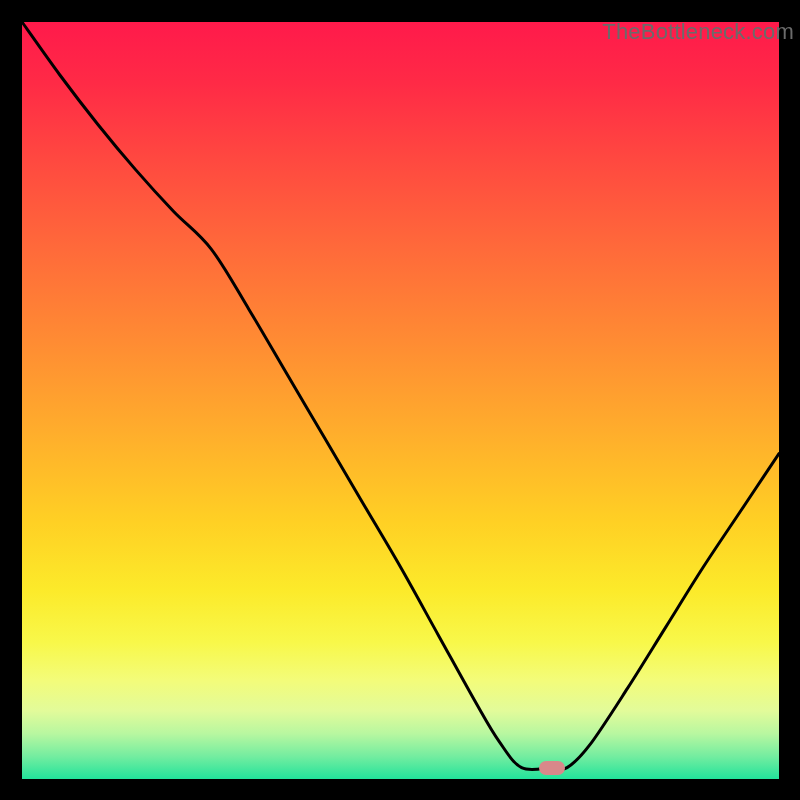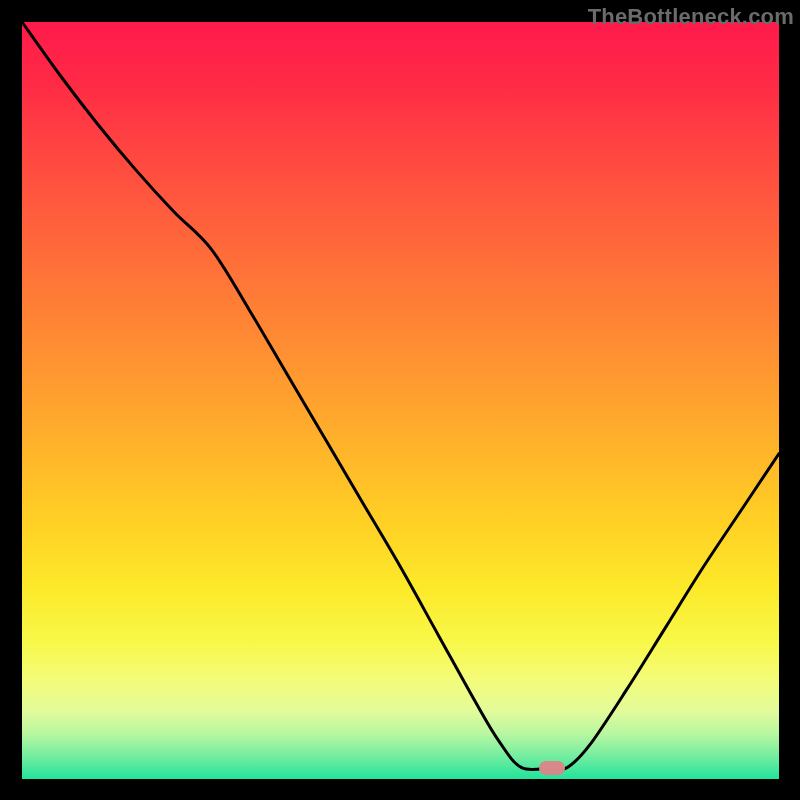--- a/index.html
+++ b/index.html
@@ -51,26 +51,26 @@
     position: absolute;
     width: 26px;
     height: 14px;
     background: #d9888a;
     border-radius: 8px;
     transform: translate(-50%, -50%);
     pointer-events: none;
   }
   .watermark {
     position: absolute;
-    top: 4px;
+    top: 19px;
     right: 6px;
     color: #6b6b6b;
     font-size: 22px;
     letter-spacing: 0.2px;
-    font-weight: 700;
+    font-weight: 400;
   }
 </style>
 </head>
 <body>
 
 <div class="frame">
   <div class="plot-bg"></div>
 
   <svg class="curve" viewBox="0 0 757 757" preserveAspectRatio="none">
     <path fill="none" stroke="#000" stroke-width="3" stroke-linejoin="round" stroke-linecap="round" d="M 0.00 0.00 C 6.31 8.83 25.23 35.96 37.85 52.99 C 50.47 70.02 63.08 86.42 75.70 102.20 C 88.32 117.97 100.93 133.11 113.55 147.61 C 126.17 162.12 138.78 176.00 151.40 189.25 C 164.02 202.50 176.63 210.70 189.25 227.10 C 201.87 243.50 214.48 266.84 227.10 287.66 C 239.72 308.48 252.33 330.56 264.95 352.00 C 277.57 373.45 290.18 394.90 302.80 416.35 C 315.42 437.80 328.03 459.25 340.65 480.69 C 353.27 502.14 365.88 522.96 378.50 545.04 C 391.12 567.12 403.73 590.46 416.35 613.17 C 428.97 635.88 444.11 663.64 454.20 681.30 C 464.29 698.96 469.34 708.43 476.91 719.15 C 484.48 729.87 490.79 741.23 499.62 745.64 C 508.45 750.06 522.33 745.64 529.90 745.64 C 537.47 745.64 538.73 749.43 545.04 745.64 C 551.35 741.86 557.66 736.18 567.75 722.93 C 577.84 709.69 592.98 685.72 605.60 666.16 C 618.22 646.60 630.83 625.79 643.45 605.60 C 656.07 585.41 668.68 564.60 681.30 545.04 C 693.92 525.48 706.53 507.19 719.15 488.26 C 731.77 469.34 750.69 440.95 757.00 431.49 "></path>

